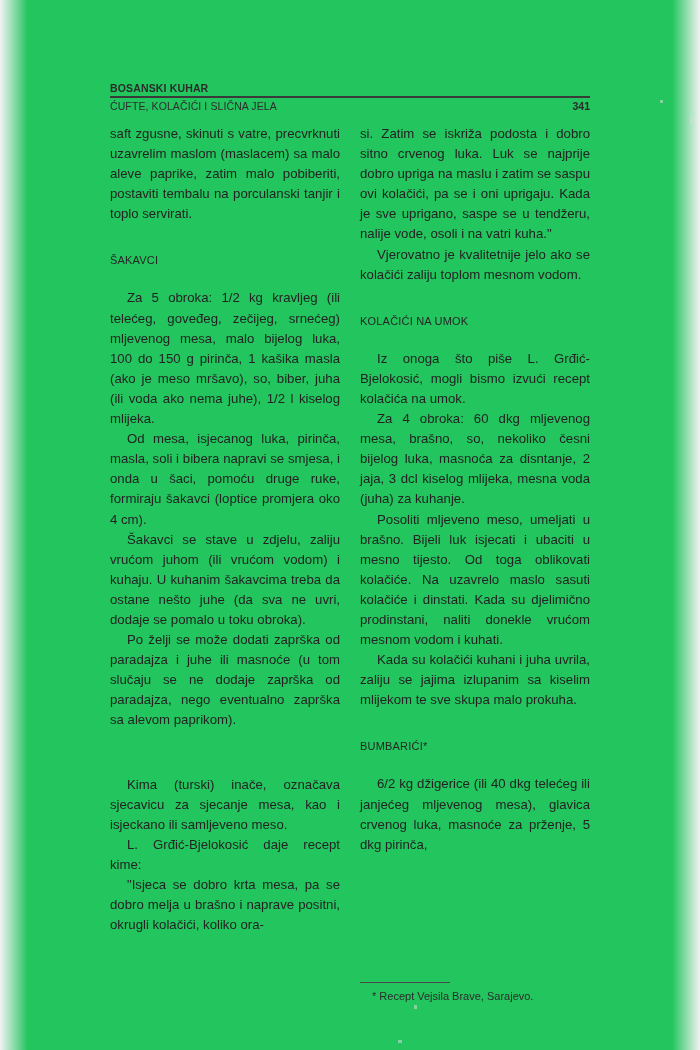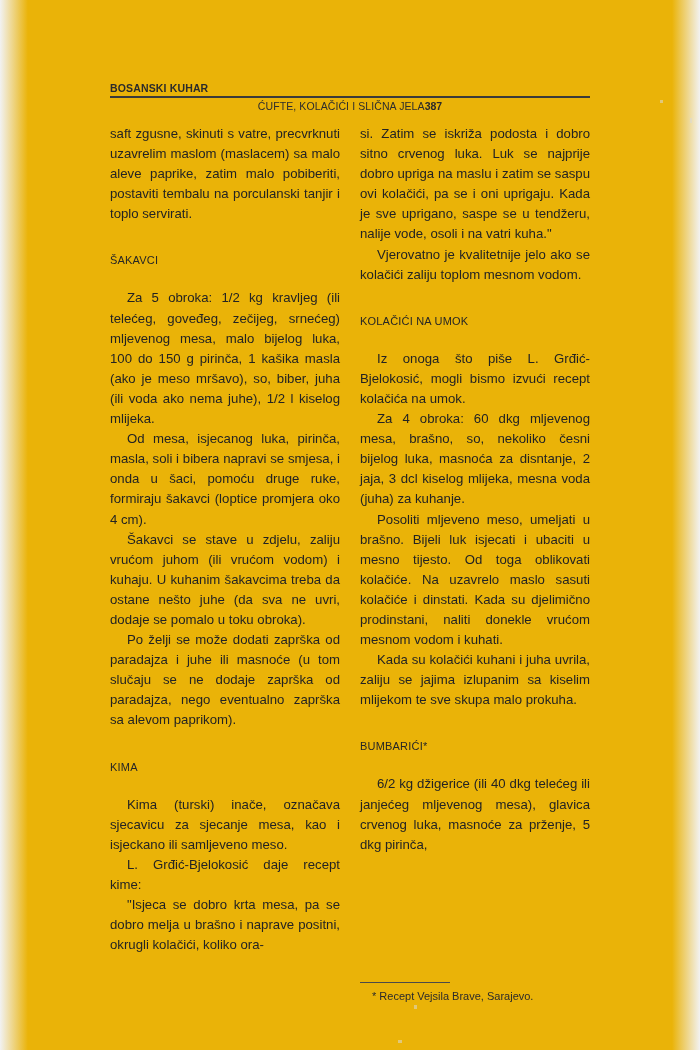--- a/index.html
+++ b/index.html
@@ -12,21 +12,21 @@
     background: #fbfbfb;
     font-family: "Liberation Sans", sans-serif;
     color: #231f20;
     position: relative;
     overflow: hidden;
   }
 
   .page {
     position: absolute;
     inset: 0;
-    background: #eab308;
+    background: #22c55e;
   }
 
   
   .header-block {
     position: absolute;
     left: 110px;
     top: 82px;
     width: 480px;
   }
   .header-title {
@@ -38,21 +38,21 @@
     padding-bottom: 1px;
   }
   .header-rule {
     height: 1.5px;
     background: #3a3a3a;
     width: 100%;
     margin-top: 1px;
   }
   .header-sub-row {
     display: flex;
-    justify-content: center;
+    justify-content: space-between;
     align-items: baseline;
     margin-top: 2px;
   }
   .header-subtitle {
     font-size: 10.5px;
     letter-spacing: 0.1px;
     color: #2d2d2d;
   }
   .header-pageno {
     font-size: 10.5px;
@@ -148,41 +148,40 @@
   <div class="scan-mark" style="left:660px;top:100px;width:3px;height:3px;"></div>
   <div class="scan-mark" style="left:690px;top:118px;width:2px;height:5px;"></div>
   <div class="scan-mark" style="left:414px;top:1005px;width:3px;height:4px;"></div>
   <div class="scan-mark" style="left:398px;top:1040px;width:4px;height:3px;"></div>
 
   <div class="header-block">
     <div class="header-title">BOSANSKI KUHAR</div>
     <div class="header-rule"></div>
     <div class="header-sub-row">
       <div class="header-subtitle">ĆUFTE, KOLAČIĆI I SLIČNA JELA</div>
-      <div class="header-pageno">387</div>
+      <div class="header-pageno">341</div>
     </div>
   </div>
 
   <div class="columns">
 
     <div class="col">
 
       <p class="para">saft zgusne, skinuti s vatre, precvrknuti uzavrelim maslom (maslacem) sa malo aleve paprike, zatim malo pobiberiti, postaviti tembalu na porculanski tanjir i toplo servirati.</p>
 
       <div class="sp-head-before"></div>
       <h2 class="section">ŠAKAVCI</h2>
       <div class="sp-head-after"></div>
 
       <p class="para indent">Za 5 obroka: 1/2 kg kravljeg (ili telećeg, goveđeg, zečijeg, srnećeg) mljevenog mesa, malo bijelog luka, 100 do 150 g pirinča, 1 kašika masla (ako je meso mršavo), so, biber, juha (ili voda ako nema juhe), 1/2 l kiselog mlijeka.</p>
       <p class="para indent">Od mesa, isjecanog luka, pirinča, masla, soli i bibera napravi se smjesa, i onda u šaci, pomoću druge ruke, formiraju šakavci (loptice promjera oko 4 cm).</p>
       <p class="para indent">Šakavci se stave u zdjelu, zaliju vrućom juhom (ili vrućom vodom) i kuhaju. U kuhanim šakavcima treba da ostane nešto juhe (da sva ne uvri, dodaje se pomalo u toku obroka).</p>
       <p class="para indent">Po želji se može dodati zaprška od paradajza i juhe ili masnoće (u tom slučaju se ne dodaje zaprška od paradajza, nego eventualno zaprška sa alevom paprikom).</p>
 
       <div class="sp-head-before"></div>
-      <h2 class="section">KIMA</h2>
       <div class="sp-head-after"></div>
 
       <p class="para indent">Kima (turski) inače, označava sjecavicu za sjecanje mesa, kao i isjeckano ili samljeveno meso.</p>
       <p class="para indent">L. Grđić-Bjelokosić daje recept kime:</p>
       <p class="para indent">"Isjeca se dobro krta mesa, pa se dobro melja u brašno i naprave positni, okrugli kolačići, koliko ora-</p>
     </div>
 
     <div class="col">
 
       <p class="para">si. Zatim se iskriža podosta i dobro sitno crvenog luka. Luk se najprije dobro upriga na maslu i zatim se saspu ovi kolačići, pa se i oni uprigaju. Kada je sve uprigano, saspe se u tendžeru, nalije vode, osoli i na vatri kuha."</p>

